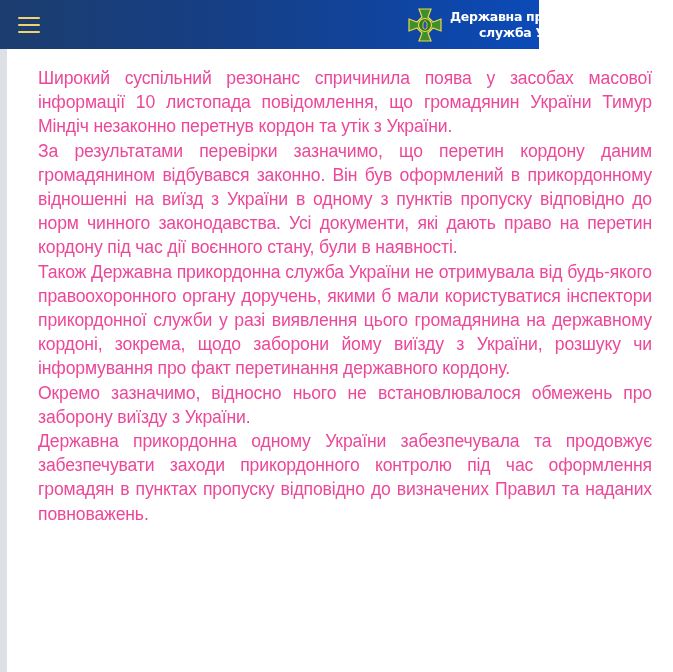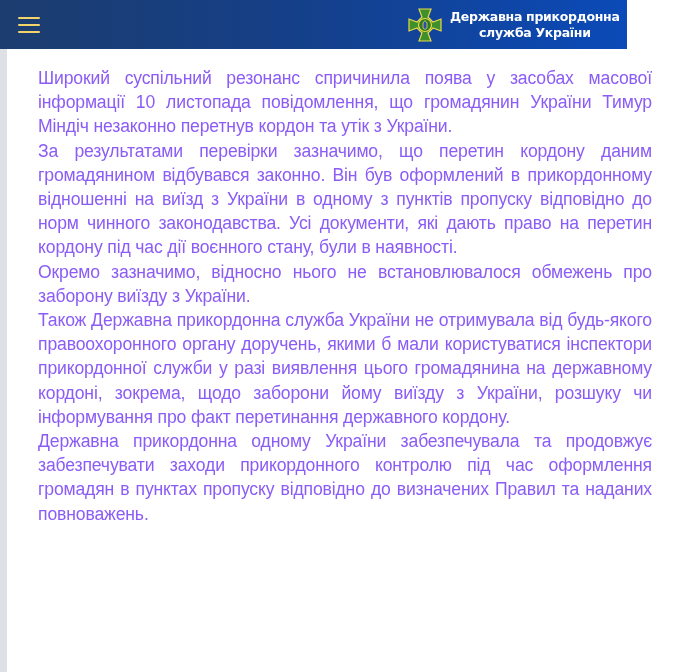--- a/index.html
+++ b/index.html
@@ -1,20 +1,20 @@
 <!DOCTYPE html>
 <html><head>
   <meta charset="utf-8">
   <style>
     * { box-sizing: border-box; margin: 0; padding: 0; }
     html, body { width: 673px; height: 672px; overflow: hidden; background: #ffffff; }
     body { font-family: "Liberation Sans", sans-serif; position: relative; }
 
     .header {
-      position: absolute; left: 0; top: 0; width: 627px; height: 49px;
+      position: absolute; left: 0; top: 0; width: 539px; height: 49px;
       background: linear-gradient(90deg, #1c3d6e 0%, #153f87 45%, #0b4ab8 100%);
     }
     .menu-btn {
       position: absolute; left: 14px; top: 10px; width: 30px; height: 28px;
       cursor: pointer;
     }
     .menu-btn span {
       position: absolute; left: 4px; width: 22px; height: 2px; background: #f2d46b; border-radius: 1px;
     }
     .menu-btn span:nth-child(1) { top: 7px; }
@@ -30,21 +30,21 @@
       font-family: "DejaVu Sans", sans-serif; letter-spacing: -0.3px;
     }
     .brand-text div { white-space: nowrap; }
 
     .left-strip {
       position: absolute; left: 0; top: 49px; width: 7px; height: 623px; background: #dde1e6;
     }
 
     .content {
       position: absolute; left: 38px; top: 66px; width: 614px;
-      font-size: 17.6px; line-height: 24.2px; color: #8b5cf6;
+      font-size: 17.6px; line-height: 24.2px; color: #ec4899;
       font-family: "Liberation Sans", sans-serif;
     }
     .content p { text-align: justify; letter-spacing: -0.15px; }
   </style>
 </head>
 <body>
 
 <div class="header">
   <div class="menu-btn">
     <span></span>
@@ -62,16 +62,16 @@
       <div>служба України</div>
     </div>
   </div>
 </div>
 
 <div class="left-strip"></div>
 
 <div class="content">
   <p>Широкий суспільний резонанс спричинила поява у засобах масової інформації 10 листопада повідомлення, що громадянин України Тимур Міндіч незаконно перетнув кордон та утік з України.</p>
   <p>За результатами перевірки зазначимо, що перетин кордону даним громадянином відбувався законно. Він був оформлений в прикордонному відношенні на виїзд з України в одному з пунктів пропуску відповідно до норм чинного законодавства. Усі документи, які дають право на перетин кордону під час дії воєнного стану, були в наявності.</p>
+  <p>Також Державна прикордонна служба України не отримувала від будь-якого правоохоронного органу доручень, якими б мали користуватися інспектори прикордонної служби у разі виявлення цього громадянина на державному кордоні, зокрема, щодо заборони йому виїзду з України, розшуку чи інформування про факт перетинання державного кордону.</p>
   <p>Окремо зазначимо, відносно нього не встановлювалося обмежень про заборону виїзду з України.</p>
-  <p>Також Державна прикордонна служба України не отримувала від будь-якого правоохоронного органу доручень, якими б мали користуватися інспектори прикордонної служби у разі виявлення цього громадянина на державному кордоні, зокрема, щодо заборони йому виїзду з України, розшуку чи інформування про факт перетинання державного кордону.</p>
   <p>Державна прикордонна одному України забезпечувала та продовжує забезпечувати заходи прикордонного контролю під час оформлення громадян в пунктах пропуску відповідно до визначених Правил та наданих повноважень.</p>
 </div>
 
 </body></html>

